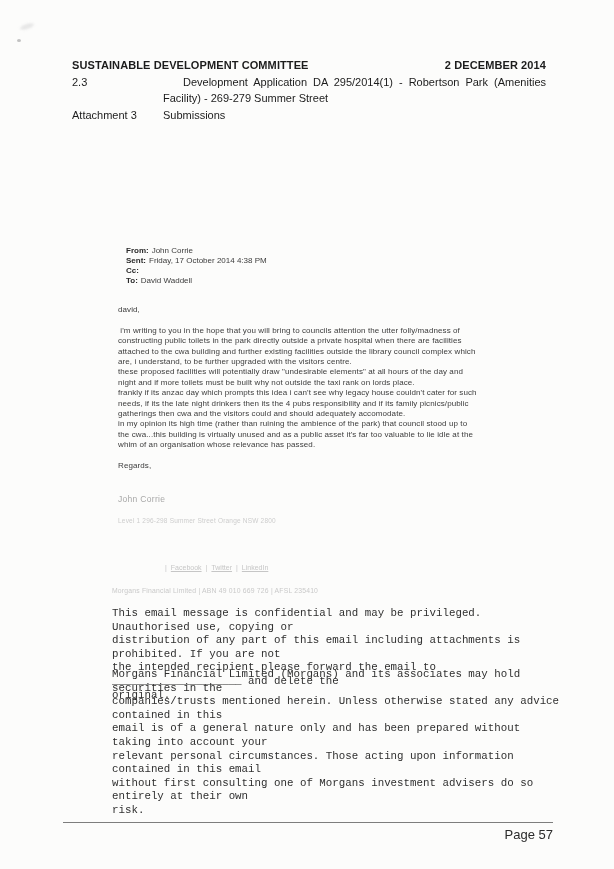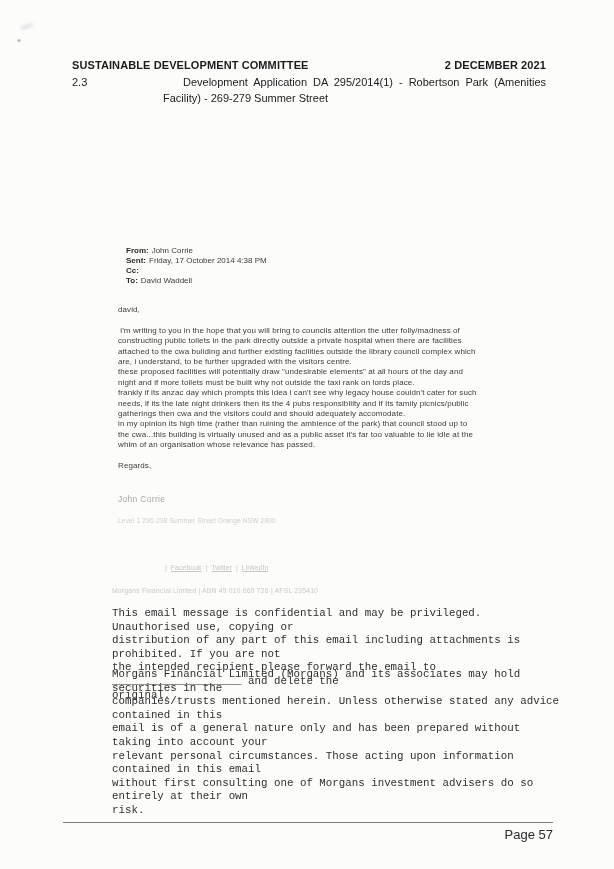--- a/index.html
+++ b/index.html
@@ -50,28 +50,32 @@
 <body>
 
 <div class="page">
 
   <div class="artifact-smudge"></div>
   <div class="artifact-dot"></div>
 
   <div class="doc-header">
     <div class="hdr-row1">
       <span>SUSTAINABLE DEVELOPMENT COMMITTEE</span>
-      <span>2 DECEMBER 2021</span>
+      <span>2 DECEMBER 2014</span>
     </div>
     <div class="hdr-row">
       <div class="hdr-cell-label">2.3</div>
       <div class="hdr-title">
         <div class="justify-line">Development Application DA 295/2014(1) - Robertson Park (Amenities</div>
         <div>Facility) - 269-279 Summer Street</div>
       </div>
+    </div>
+    <div class="hdr-row">
+      <div class="hdr-cell-label">Attachment 3</div>
+      <div>Submissions</div>
     </div>
   </div>
 
   <div class="email">
     <div class="email-headers">
       <div class="eh-line">
         <span class="eh-label">From:</span><span>John Corrie</span>
       </div>
       <div class="eh-line">
         <span class="eh-label">Sent:</span><span>Friday, 17 October 2014 4:38 PM</span>

